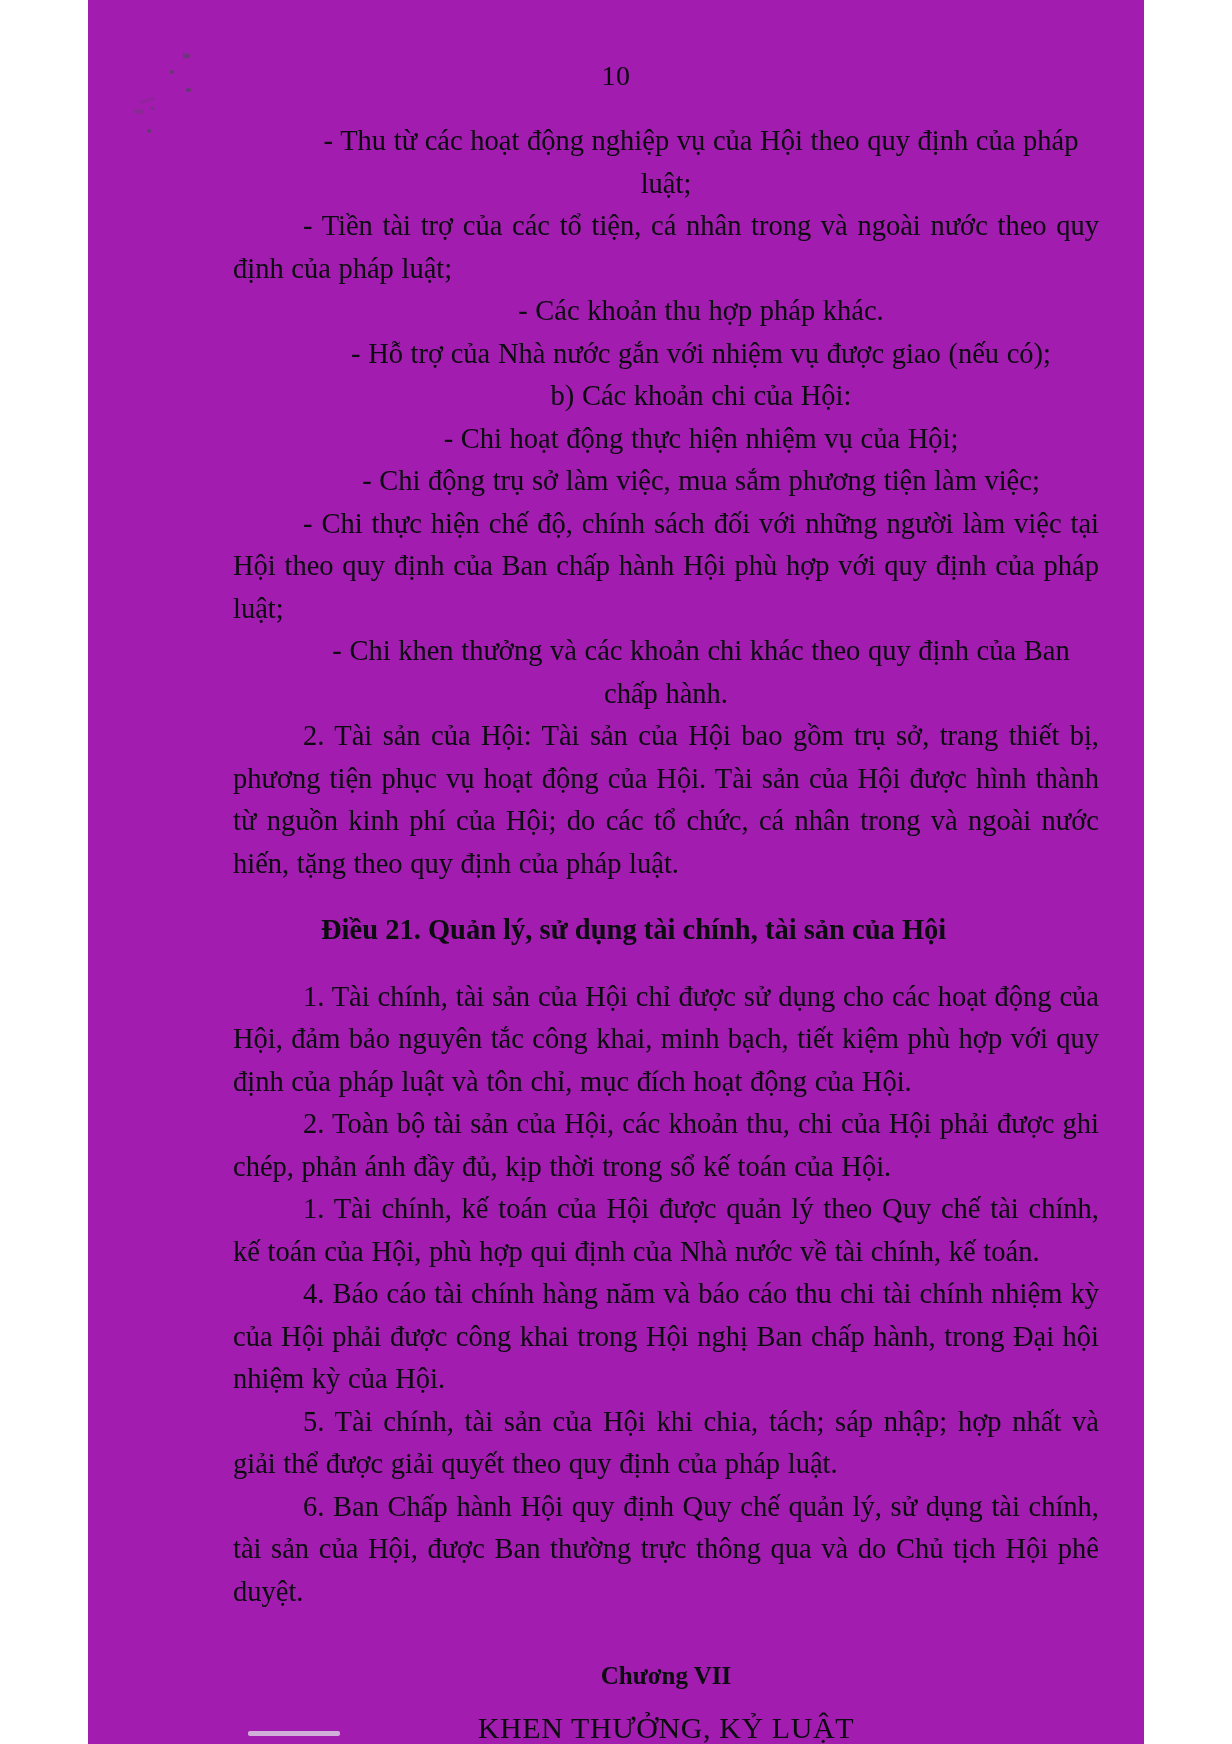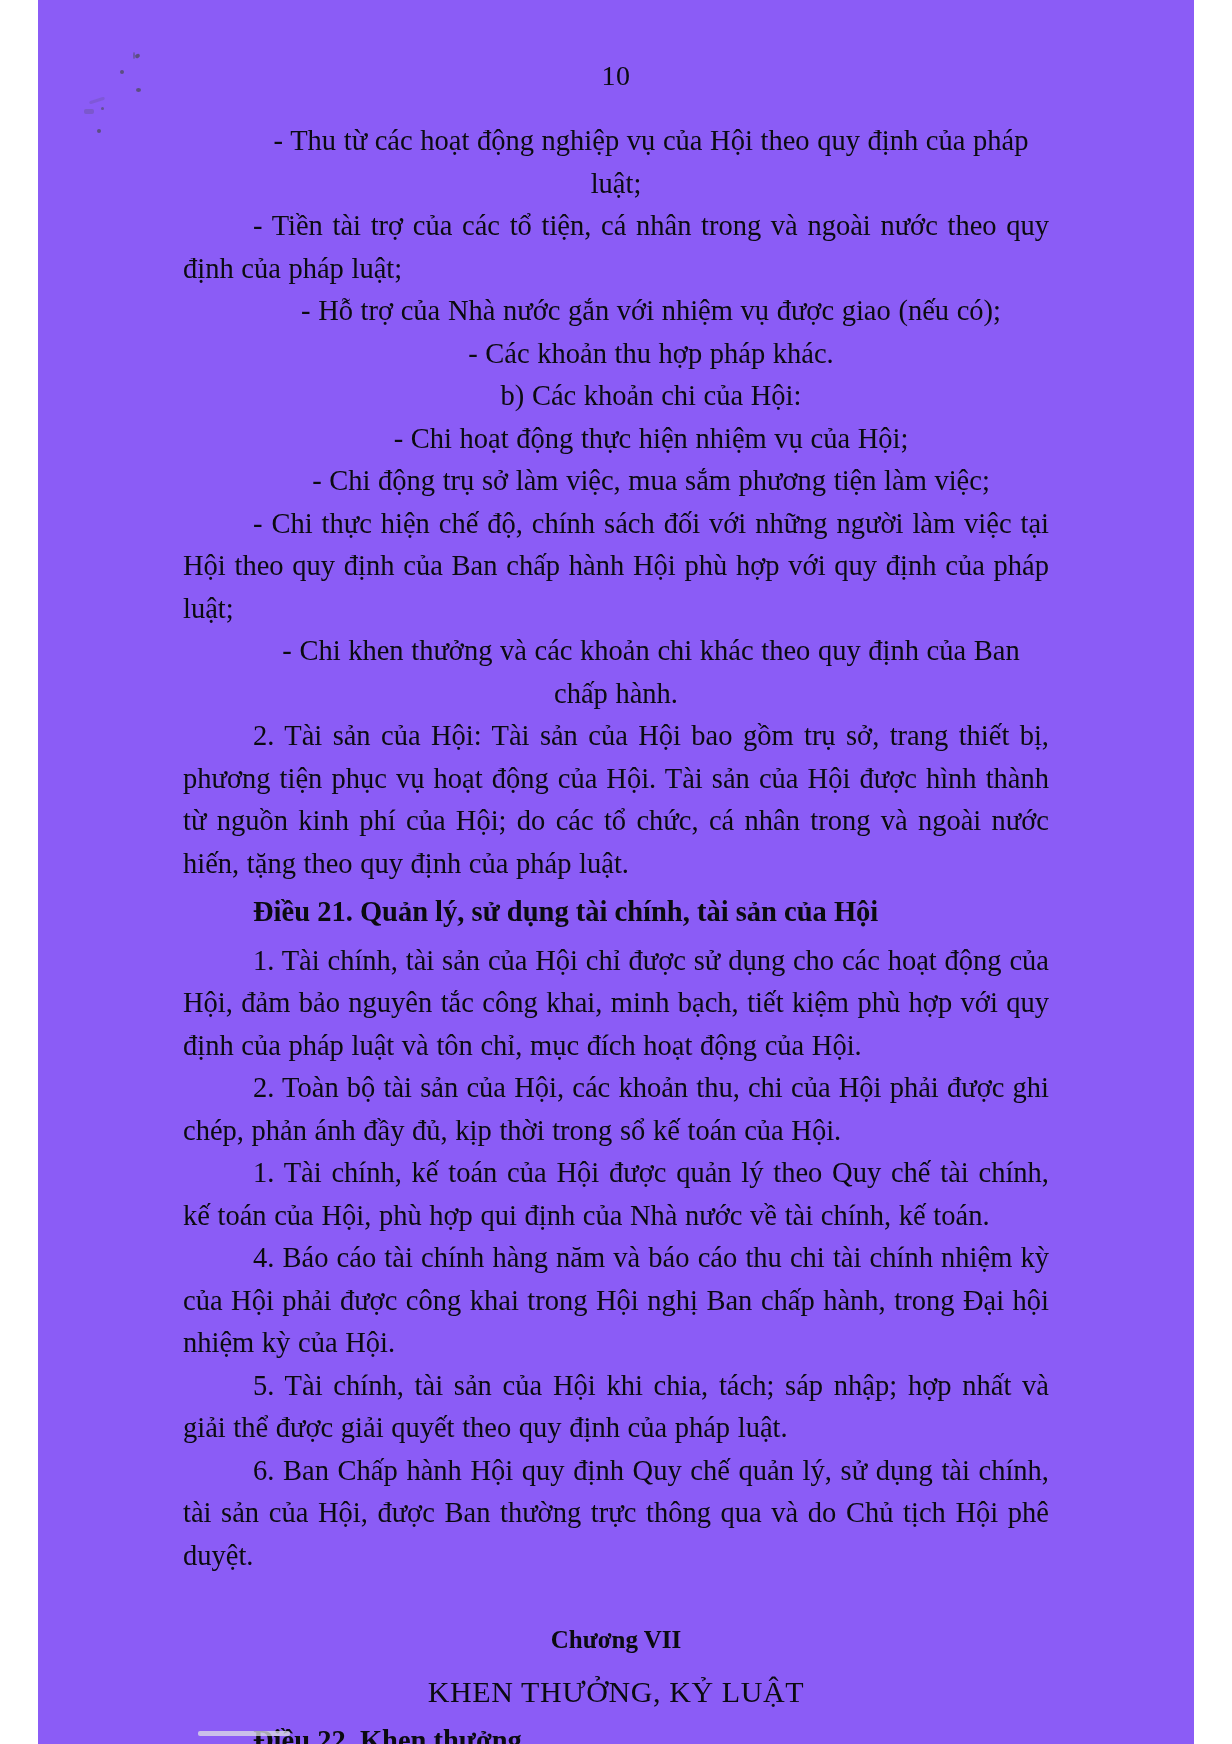--- a/index.html
+++ b/index.html
@@ -2,24 +2,24 @@
 <html lang="vi"><head>
 <meta charset="utf-8">
 <style>
   html, body {
     margin: 0;
     padding: 0;
     background: #ffffff;
   }
   .page {
     position: relative;
-    width: 1156px;
+    width: 1056px;
     height: 1744px;
     margin: 0 auto;
-    background: #8b5cf6;
+    background: #a21caf;
     overflow: hidden;
     font-family: "Liberation Serif", "DejaVu Serif", serif;
     color: #0b0b10;
   }
 
   
   .speck {
     position: absolute;
     background: #4a4a55;
     border-radius: 50%;
@@ -73,21 +73,21 @@
     word-spacing: 0.5px;
   }
   p.para:last-child { text-align: left; }
 
   p.flow { text-align: justify; }
 
   
   p.short { text-align: center; }
 
   h3.heading-inline {
-    margin: 0;
+    margin: 18px;
     font-size: 28.5px;
     line-height: 42.5px;
     font-weight: bold;
     text-indent: 70px;
     text-align: left;
   }
 
   h2.chapter {
     margin: 8px;
     font-size: 25px;
@@ -122,22 +122,22 @@
   <span class="speck s6"></span>
   <span class="speck s7"></span>
   <span class="speck s8"></span>
 
   <div class="page-number">10</div>
 
   <div class="body-text">
 
     <p class="para short">- Thu từ các hoạt động nghiệp vụ của Hội theo quy định của pháp luật;</p>
     <p class="para flow">- Tiền tài trợ của các tổ tiện, cá nhân trong và ngoài nước theo quy định của pháp luật;</p>
+    <p class="para short">- Các khoản thu hợp pháp khác.</p>
     <p class="para short">- Hỗ trợ của Nhà nước gắn với nhiệm vụ được giao (nếu có);</p>
-    <p class="para short">- Các khoản thu hợp pháp khác.</p>
 
     <p class="para short">b) Các khoản chi của Hội:</p>
 
     <p class="para short">- Chi hoạt động thực hiện nhiệm vụ của Hội;</p>
     <p class="para short">- Chi động trụ sở làm việc, mua sắm phương tiện làm việc;</p>
     <p class="para flow">- Chi thực hiện chế độ, chính sách đối với những người làm việc tại Hội theo quy định của Ban chấp hành Hội phù hợp với quy định của pháp luật;</p>
     <p class="para short">- Chi khen thưởng và các khoản chi khác theo quy định của Ban chấp hành.</p>
 
     <p class="para flow">2. Tài sản của Hội: Tài sản của Hội bao gồm trụ sở, trang thiết bị, phương tiện phục vụ hoạt động của Hội. Tài sản của Hội được hình thành từ nguồn kinh phí của Hội; do các tổ chức, cá nhân trong và ngoài nước hiến, tặng theo quy định của pháp luật.</p>
 

